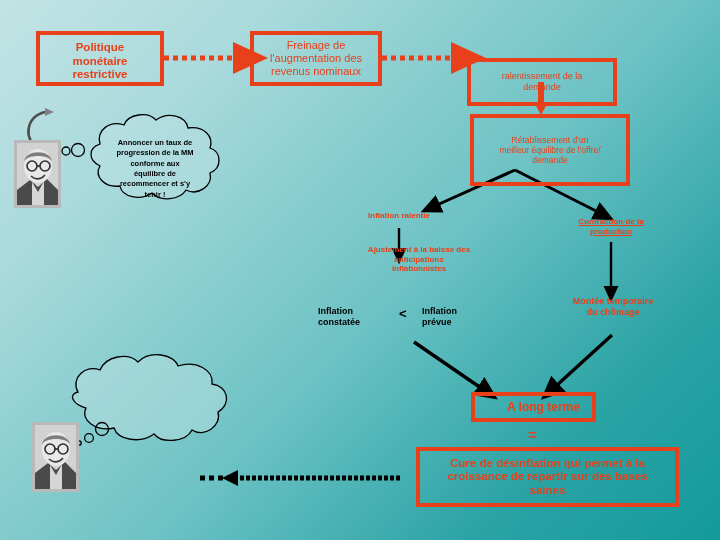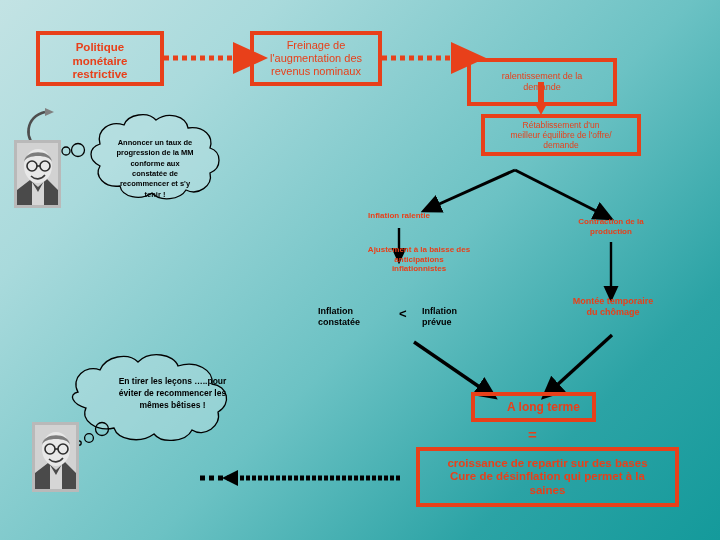--- a/index.html
+++ b/index.html
@@ -224,47 +224,47 @@
     </span>
   </div>
 
   <div class="obox" style="left:467px;top:34px;width:150px;height:48px;font-size:9px;font-weight:normal;margin-top:24px;">
     <span>
       <span>ralentissement  de la</span>
       <span>demande</span>
     </span>
   </div>
 
-  <div class="obox" style="left:481px;top:114px;width:160px;height:42px;font-size:8.5px;font-weight:normal;">
+  <div class="obox" style="left:470px;top:114px;width:160px;height:72px;font-size:8.5px;font-weight:normal;">
     <span>
       <span>Rétablissement d'un</span>
       <span>meilleur équilibre de l'offre/</span>
       <span>demande</span>
     </span>
   </div>
 
   <div class="obox" style="left:471px;top:392px;width:125px;height:30px;font-size:12px;padding-left:20px;">
     <span>A  long  terme</span>
   </div>
 
   <span class="eqsign" style="left:528px;top:426px;">=</span>
 
   <div class="obox" style="left:416px;top:447px;width:263px;height:60px;font-size:11.5px;">
     <span>
+      <span>Cure de désinflation qui permet à la</span>
       <span>croissance de repartir sur des bases</span>
-      <span>Cure de désinflation qui permet à la</span>
       <span>saines</span>
     </span>
   </div>
 
   <div class="olabel" style="left:339px;top:211px;width:120px;">
     <span>Inflation ralentie</span>
   </div>
 
-  <div class="olabel" style="left:551px;top:217px;width:120px;">
+  <div class="olabel" style="left:551px;top:217px;width:120px;text-decoration:underline;">
     <div>Contraction de la</div>
     <div>production</div>
   </div>
 
   <div class="olabel" style="left:339px;top:245px;width:160px;">
     <div>Ajustement à la baisse des</div>
     <div>anticipations</div>
     <div>inflationnistes</div>
   </div>
 
@@ -284,24 +284,19 @@
 
   <div class="blabel" style="left:422px;top:306px;width:70px;">
     <div>Inflation</div>
     <div>prévue</div>
   </div>
 
   <div class="bubtext" style="left:99px;top:138px;width:112px;">
     <div>Annoncer un taux de</div>
     <div>progression de la MM</div>
     <div>conforme aux</div>
-    <div>constatée de</div>
+    <div>équilibre de</div>
     <div>recommencer et s'y</div>
     <div>tenir !</div>
   </div>
 
-  <div class="bubtext2" style="left:90px;top:376px;width:165px;">
-    <div>En tirer les leçons …..pour</div>
-    <div>éviter de recommencer les</div>
-    <div>mêmes bêtises !</div>
-  </div>
 
 </div>
 
 </body></html>

